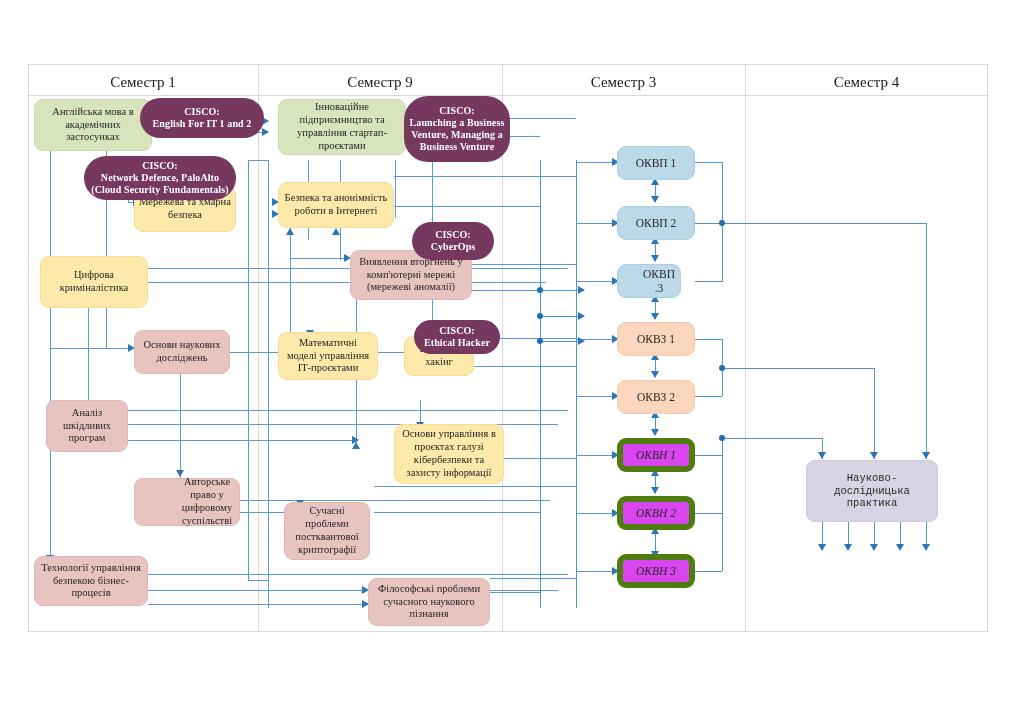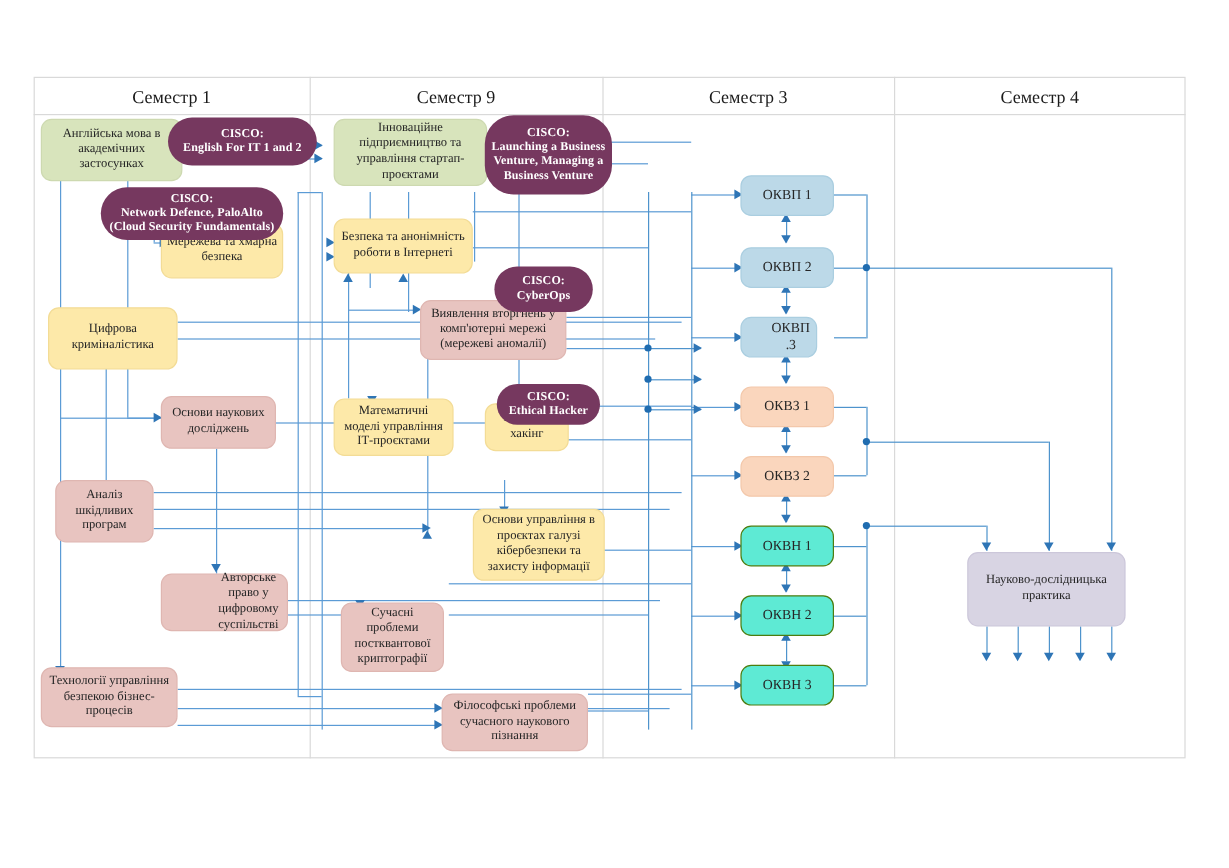--- a/index.html
+++ b/index.html
@@ -16,21 +16,21 @@
 
   
   .node{position:absolute;box-sizing:border-box;display:flex;align-items:center;justify-content:center;
         text-align:center;border-radius:9px;font-size:10.5px;line-height:1.22;color:#262626;
         padding:2px 4px;font-family:"Liberation Serif", serif;z-index:5;}
   .n-green{background:#d8e4bc;border:1px solid #cdd9b0;}
   .n-yellow{background:#fde9a9;border:1px solid #f3dc96;}
   .n-pink{background:#e8c4c0;border:1px solid #dfb6b1;}
   .n-blue{background:#bcd9e8;border:1px solid #aacee0;}
   .n-peach{background:#fad6bd;border:1px solid #f3c8ab;}
-  .n-amber{background:#5eead4;border:1px solid #4d7c0f;}
+  .n-amber{background:#d946ef;border:6px solid #4d7c0f;font-style:italic;}
   .n-lilac{background:#d8d4e3;border:1px solid #ccc7da;}
   .n-purple{background:#76385f;color:#ffffff;font-weight:bold;border-radius:24px;border:none;
             font-size:10px;letter-spacing:.1px;z-index:7;}
   .n-code{font-size:11.5px;}
 
   
   .h{position:absolute;height:1px;background:#5b9bd5;z-index:2;}
   .v{position:absolute;width:1px;background:#5b9bd5;z-index:2;}
   .h2{position:absolute;height:1.4px;background:#4e93cc;z-index:3;}
   .v2{position:absolute;width:1.4px;background:#4e93cc;z-index:3;}
@@ -270,15 +270,15 @@
 
   <div class="node n-blue n-code" style="left:617px; top:146px; width:78px; height:34px;">ОКВП 1</div>
   <div class="node n-blue n-code" style="left:617px; top:206px; width:78px; height:34px;">ОКВП 2</div>
   <div class="node n-blue n-code" style="left:617px; top:264px; width:64px; height:34px;padding-left:24px;">ОКВП .3</div>
   <div class="node n-peach n-code" style="left:617px; top:322px; width:78px; height:34px;">ОКВЗ 1</div>
   <div class="node n-peach n-code" style="left:617px; top:380px; width:78px; height:34px;">ОКВЗ 2</div>
   <div class="node n-amber n-code" style="left:617px; top:438px; width:78px; height:34px;">ОКВН 1</div>
   <div class="node n-amber n-code" style="left:617px; top:496px; width:78px; height:34px;">ОКВН 2</div>
   <div class="node n-amber n-code" style="left:617px; top:554px; width:78px; height:34px;">ОКВН 3</div>
 
-  <div class="node n-lilac" style="left:806px; top:460px; width:132px; height:62px;">Науково-дослідницька практика</div>
+  <div class="node n-lilac" style="left:806px; top:460px; width:132px; height:62px;font-family:Liberation Mono, monospace;">Науково-дослідницька практика</div>
 
 </div>
 
 </body></html>

